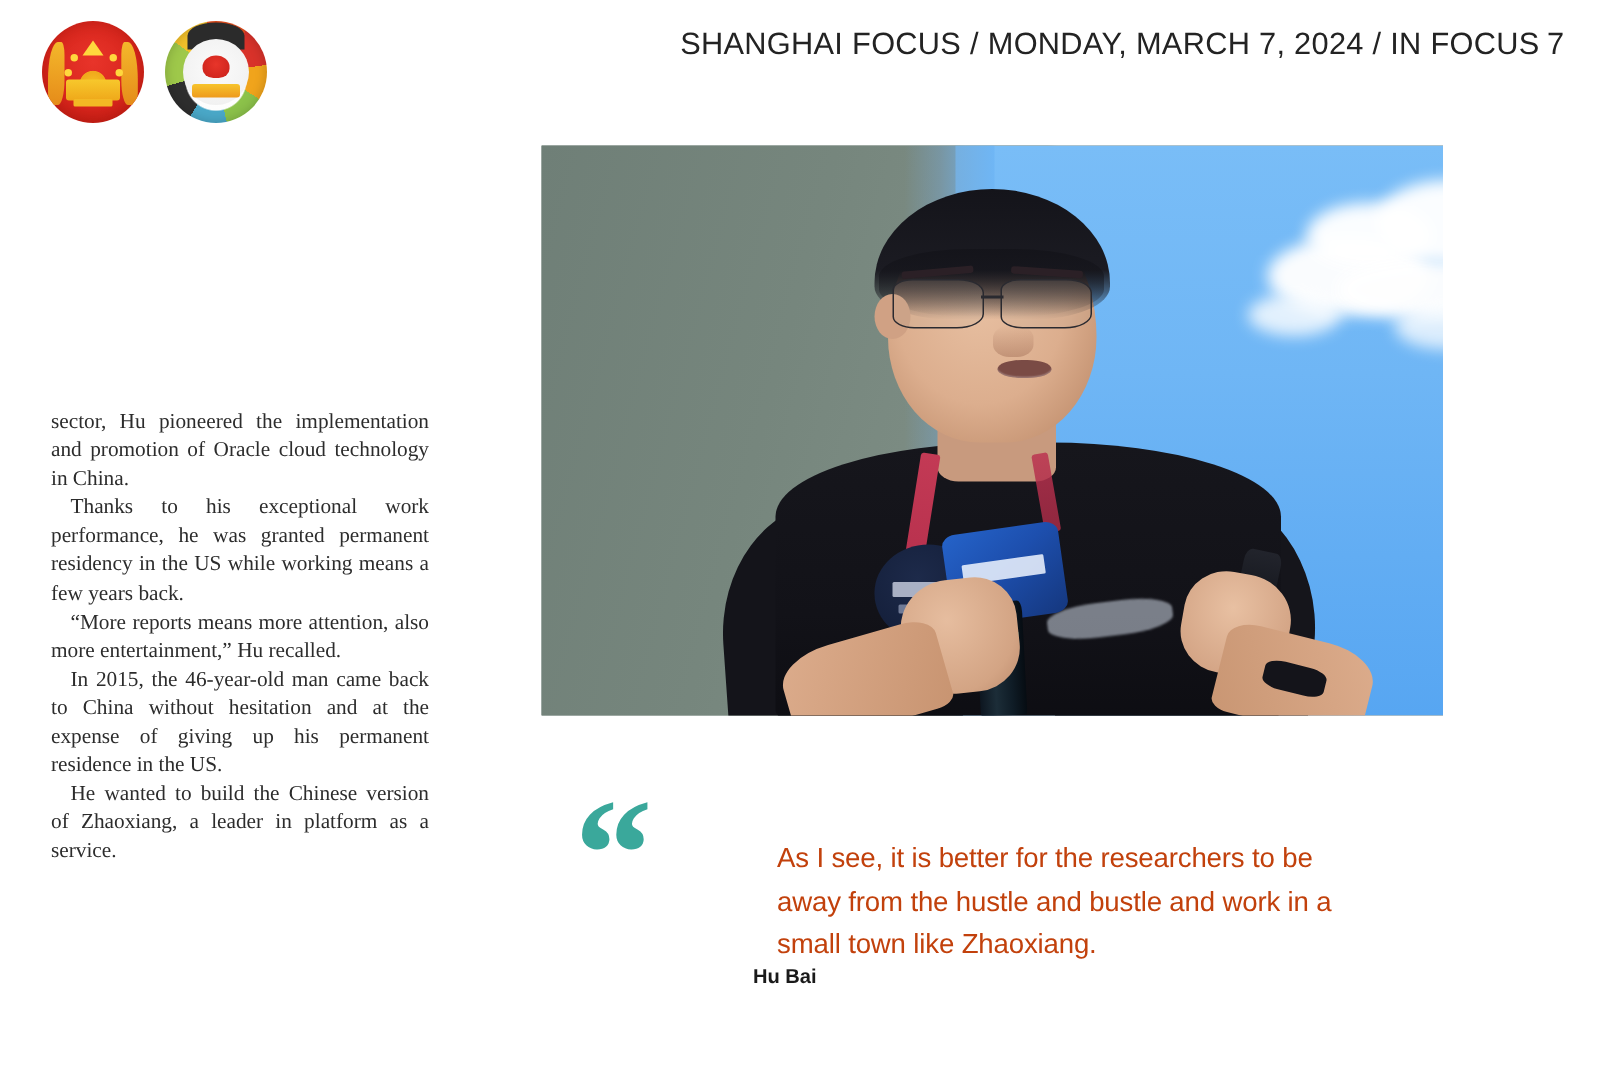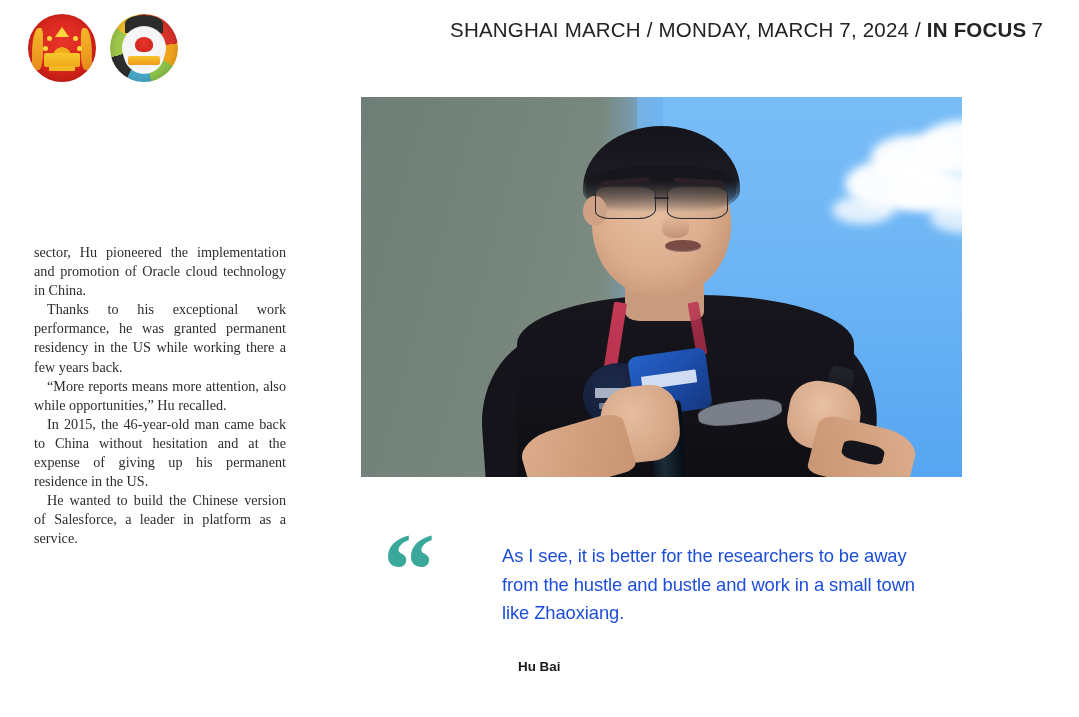--- a/index.html
+++ b/index.html
@@ -141,28 +141,28 @@
 
   .masthead-line {
     position: absolute;
     right: 36px;
     top: 18px;
     font-size: 20.5px;
     letter-spacing: .2px;
     color: #232323;
     white-space: nowrap;
   }
-  .masthead-line .bold { font-weight: bold; }
+  .masthead-line .bold { font-weight: normal; }
   .masthead-line .pageno { font-weight: normal; margin-left: 5px; }
 
   
   .article-column {
     position: absolute;
     left: 34px;
-    top: 243px;
+    top: 272px;
     width: 252px;
   }
   .article-column p {
     margin: 0;
     font-family: "Liberation Serif", serif;
     font-size: 14.2px;
     line-height: 19.1px;
     text-align: justify;
     text-indent: 13px;
     color: #2c2c2c;
@@ -530,33 +530,33 @@
     letter-spacing: -2px;
     user-select: none;
   }
   .quote-body {
     position: absolute;
     left: 119px;
     top: 6px;
     width: 420px;
   }
   .quote-text {
-    margin: 0;
+    margin: 16px;
     font-size: 18.4px;
     line-height: 28.5px;
-    color: #1d4ed8;
+    color: #c2410c;
     letter-spacing: -0.1px;
   }
   .quote-attrib {
     position: absolute;
     left: 119px;
     top: 106px;
   }
   .quote-name {
-    margin: 16px;
+    margin: 0;
     font-size: 13.4px;
     font-weight: bold;
     line-height: 18px;
     color: #1a1a1a;
   }
   .quote-role {
     margin: 0;
     font-size: 14px;
     line-height: 19px;
     color: #2a2a2a;
@@ -578,30 +578,30 @@
       <span class="star-sm s4"></span>
       <span class="gate"></span>
     </div>
     <div class="emblem emblem-cppcc">
       <span class="top-dark"></span>
       <span class="inner"></span>
     </div>
   </div>
 
   <div class="masthead-line">
-    <span>SHANGHAI MARCH</span><span> / </span><span>MONDAY, MARCH 7, 2024</span><span> / </span><span class="bold">IN FOCUS</span><span class="pageno">7</span>
+    <span>SHANGHAI FOCUS</span><span> / </span><span>MONDAY, MARCH 7, 2024</span><span> / </span><span class="bold">IN FOCUS</span><span class="pageno">7</span>
   </div>
 </div>
 
 <div class="article-column">
   <p class="first">sector, Hu pioneered the implementation and promotion of Oracle cloud technology in China.</p>
-  <p>Thanks to his exceptional work performance, he was granted permanent residency in the US while working there a few years back.</p>
-  <p>“More reports means more attention, also while opportunities,” Hu recalled.</p>
+  <p>Thanks to his exceptional work performance, he was granted permanent residency in the US while working means a few years back.</p>
+  <p>“More reports means more attention, also more entertainment,” Hu recalled.</p>
   <p>In 2015, the 46-year-old man came back to China without hesitation and at the expense of giving up his permanent residence in the US.</p>
-  <p>He wanted to build the Chinese version of Salesforce, a leader in platform as a service.</p>
+  <p>He wanted to build the Chinese version of Zhaoxiang, a leader in platform as a service.</p>
 </div>
 
 <div class="photo">
   <div class="photo-bg-wall"></div>
   <div class="photo-bg-sky">
     <span class="cloud c1"></span>
     <span class="cloud c2"></span>
     <span class="cloud c3"></span>
     <span class="cloud c4"></span>
     <span class="cloud c5"></span>

